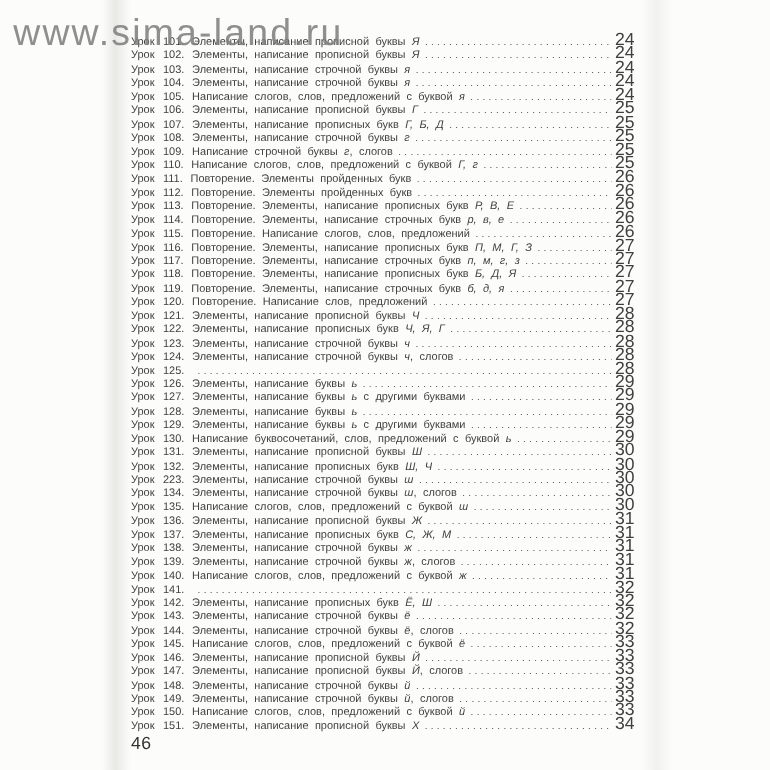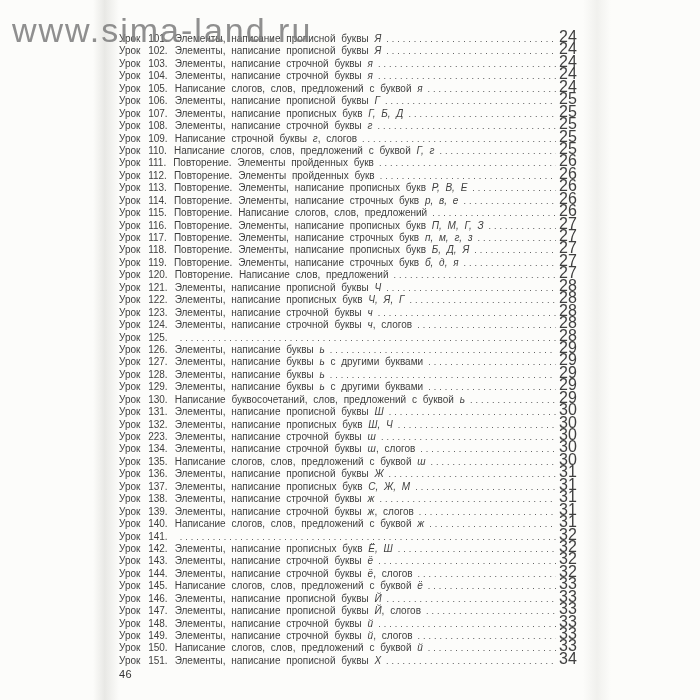--- a/index.html
+++ b/index.html
@@ -34,21 +34,21 @@
   .title{word-spacing:3px;flex:0 0 auto;}
   .title i{font-style:italic;}
   .leader{
     flex:1 1 auto;overflow:hidden;
     letter-spacing:3px;margin-left:5px;margin-right:3px;
     color:#4b4b4b;font-size:9px;
   }
   .page{flex:0 0 auto;min-width:22px;text-align:left;font-size:16px;}
   .footer-num{
     position:absolute;left:119px;top:668px;
-    font-size:11px;color:#333;letter-spacing:0.5px;
+    font-size:16px;color:#333;letter-spacing:0.5px;
   }
 </style>
 </head>
 <body>
 
 <div class="gutter-left"></div>
 <div class="edge-right"></div>
 
 <div class="watermark">www.sima-land.ru</div>
 

